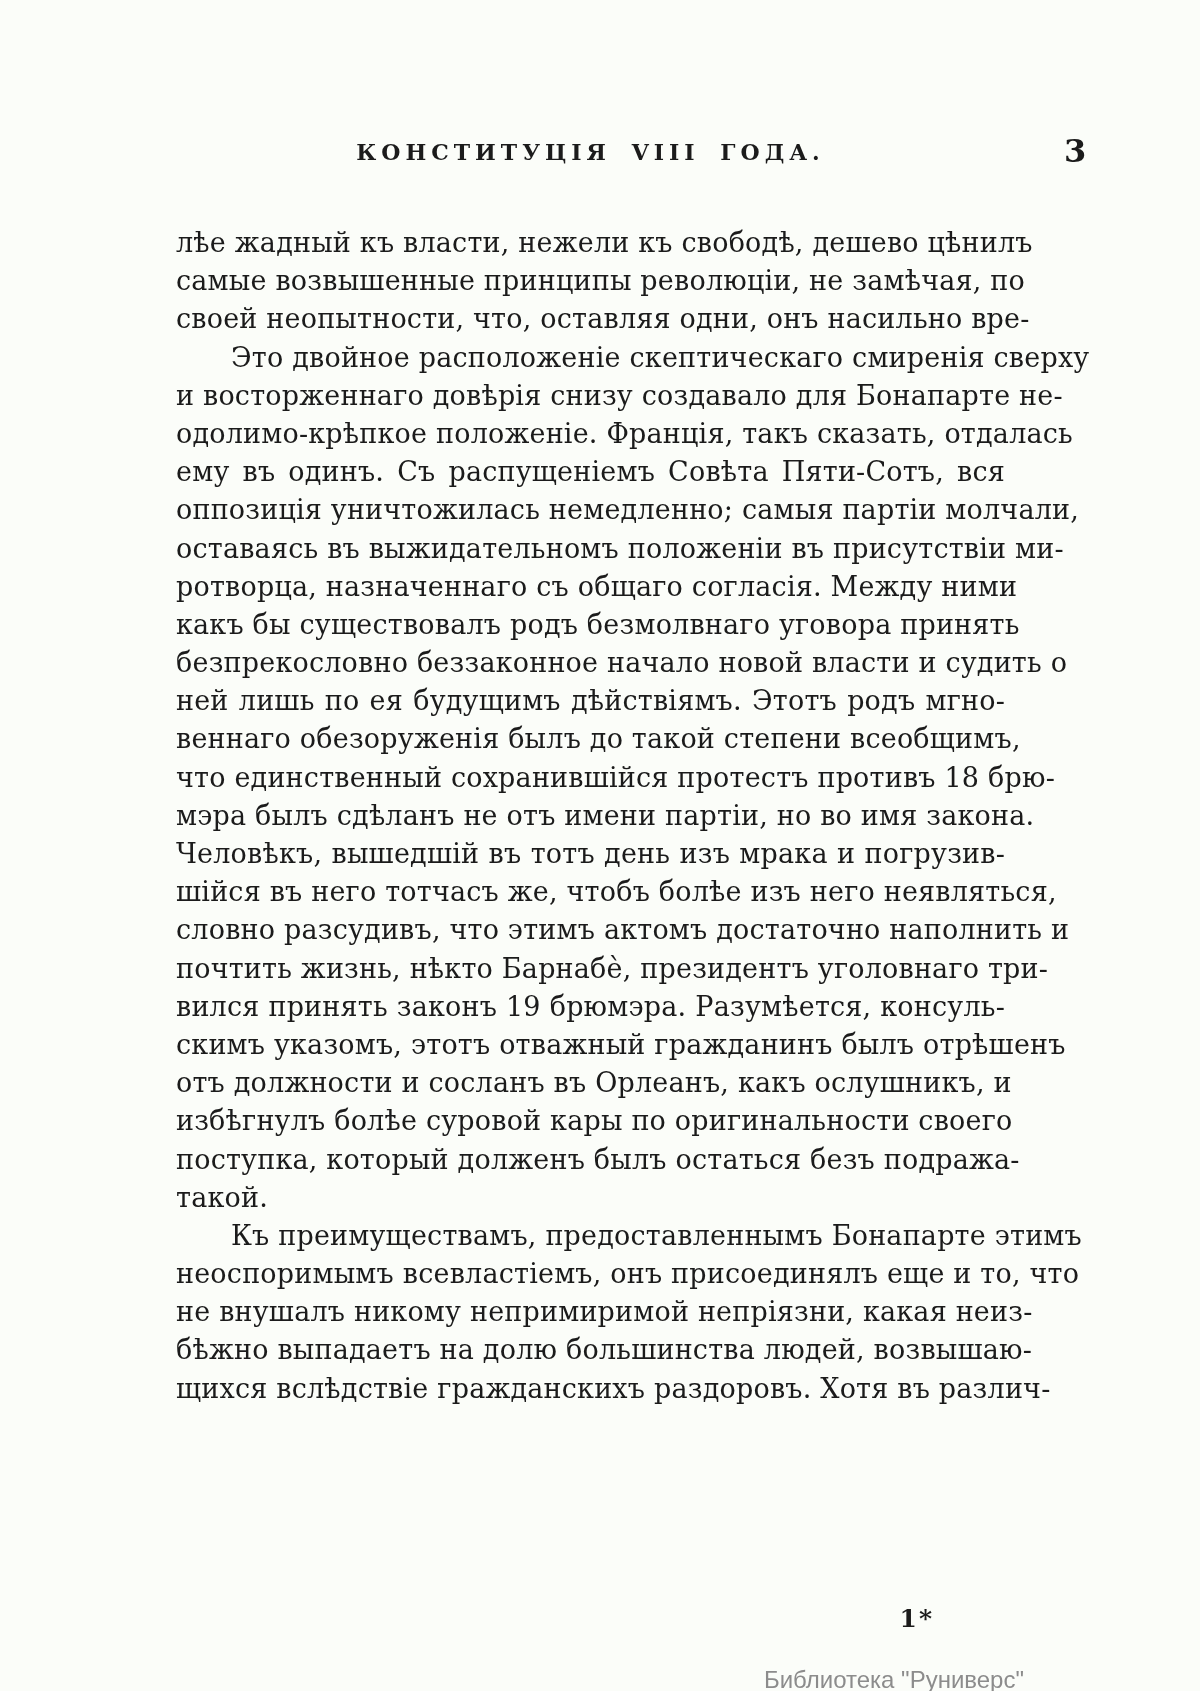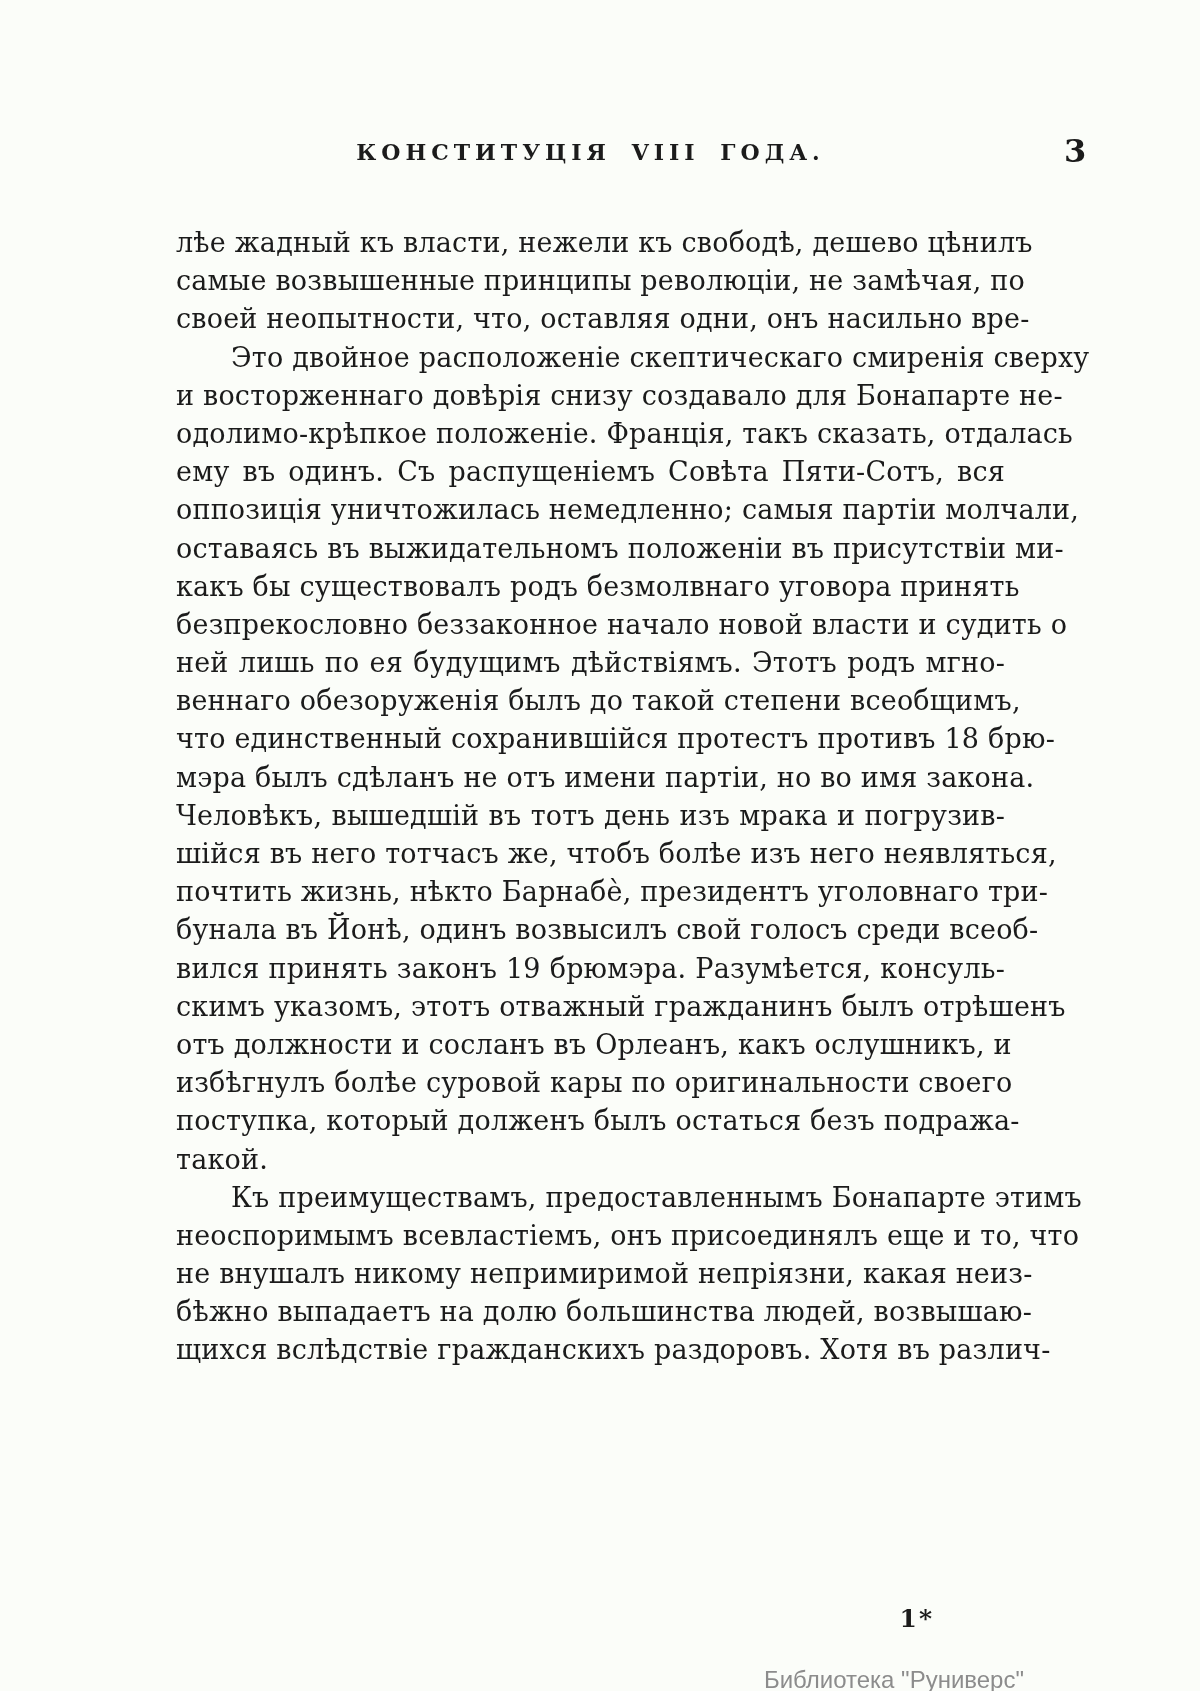--- a/index.html
+++ b/index.html
@@ -92,30 +92,31 @@
   <div class="body-text">
       <div class="line">лѣе жадный къ власти, нежели къ свободѣ, дешево цѣнилъ</div>
       <div class="line">самые возвышенные принципы революціи, не замѣчая, по</div>
       <div class="line">своей неопытности, что, оставляя одни, онъ насильно вре-</div>
       <div class="line indent">Это двойное расположеніе скептическаго смиренія сверху</div>
       <div class="line">и восторженнаго довѣрія снизу создавало для Бонапарте не-</div>
       <div class="line">одолимо-крѣпкое положеніе. Франція, такъ сказать, отдалась</div>
       <div class="line">ему въ одинъ. Съ распущеніемъ Совѣта Пяти-Сотъ, вся</div>
       <div class="line">оппозиція уничтожилась немедленно; самыя партіи молчали,</div>
       <div class="line">оставаясь въ выжидательномъ положеніи въ присутствіи ми-</div>
+      <div class="line">ротворца, назначеннаго съ общаго согласія. Между ними</div>
       <div class="line">какъ бы существовалъ родъ безмолвнаго уговора принять</div>
       <div class="line">безпрекословно беззаконное начало новой власти и судить о</div>
       <div class="line">ней лишь по ея будущимъ дѣйствіямъ. Этотъ родъ мгно-</div>
       <div class="line">веннаго обезоруженія былъ до такой степени всеобщимъ,</div>
       <div class="line">что единственный сохранившійся протестъ противъ 18 брю-</div>
       <div class="line">мэра былъ сдѣланъ не отъ имени партіи, но во имя закона.</div>
       <div class="line">Человѣкъ, вышедшій въ тотъ день изъ мрака и погрузив-</div>
       <div class="line">шійся въ него тотчасъ же, чтобъ болѣе изъ него неявляться,</div>
+      <div class="line">словно разсудивъ, что этимъ актомъ достаточно наполнить и</div>
       <div class="line">почтить жизнь, нѣкто Барнабѐ, президентъ уголовнаго три-</div>
-      <div class="line">бунала въ Йонѣ, одинъ возвысилъ свой голосъ среди всеоб-</div>
       <div class="line">вился принять законъ 19 брюмэра. Разумѣется, консуль-</div>
       <div class="line">скимъ указомъ, этотъ отважный гражданинъ былъ отрѣшенъ</div>
       <div class="line">отъ должности и сосланъ въ Орлеанъ, какъ ослушникъ, и</div>
       <div class="line">избѣгнулъ болѣе суровой кары по оригинальности своего</div>
       <div class="line">поступка, который долженъ былъ остаться безъ подража-</div>
       <div class="line last">такой.</div>
       <div class="line indent">Къ преимуществамъ, предоставленнымъ Бонапарте этимъ</div>
       <div class="line">неоспоримымъ всевластіемъ, онъ присоединялъ еще и то, что</div>
       <div class="line">не внушалъ никому непримиримой непріязни, какая неиз-</div>
       <div class="line">бѣжно выпадаетъ на долю большинства людей, возвышаю-</div>

